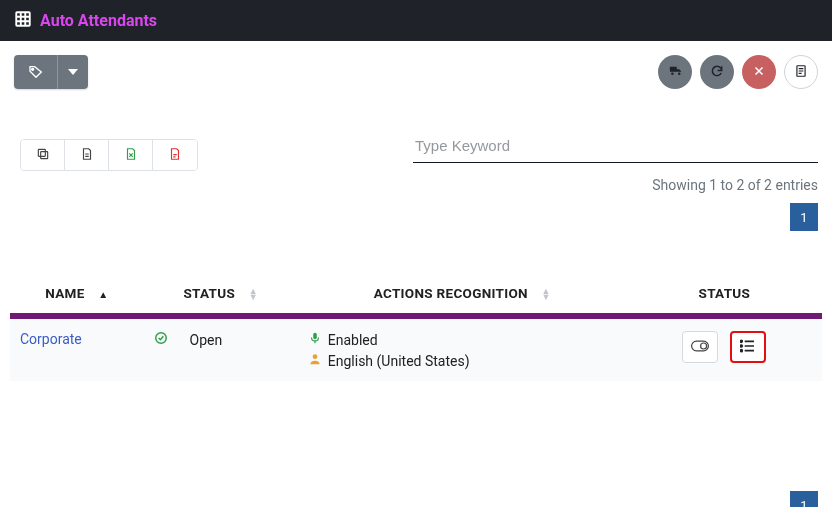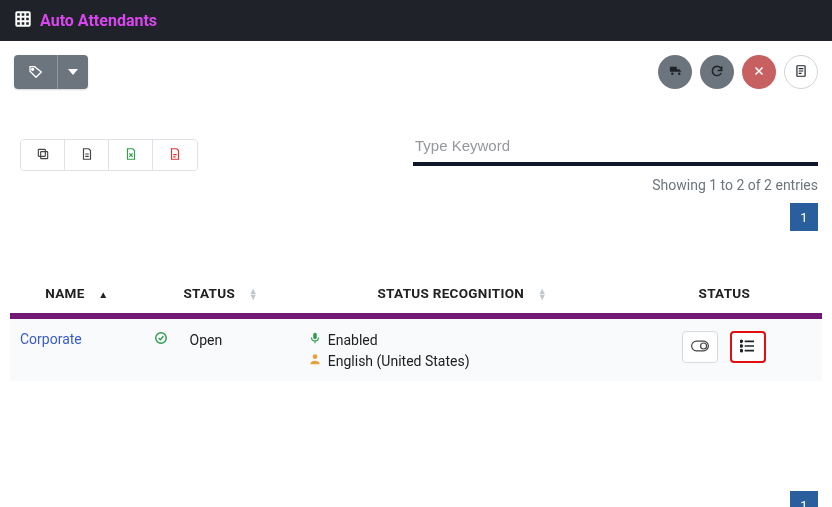--- a/index.html
+++ b/index.html
@@ -78,21 +78,21 @@
     gap: 6px;
     align-items: baseline;
   }
   .show-entries span.count { font-weight: 700; }
   .search {
     width: 405px;
   }
   .search input {
     width: 100%;
     border: none;
-    border-bottom: 4px solid #0f172a;
+    border-bottom: 1px solid #0f172a;
     padding: 6px 2px 8px 2px;
     font-size: 15px;
     outline: none;
     color: #8b5cf6;
   }
   .search input::placeholder { color: #95989c; }
   .export-bar {
     margin: 8px 0 0 10px;
     display: inline-flex;
     border: 1px solid #dee2e6;
@@ -322,21 +322,21 @@
           <span class="sort-ind">▲</span>
         </th>
         <th class="status">
           <span>STATUS</span>
           <span class="sort-both">
               <span>▲</span>
               <span>▼</span>
             </span>
         </th>
         <th class="sr">
-          <span>STATUS RECOGNITION</span>
+          <span>ACTIONS RECOGNITION</span>
           <span class="sort-both">
               <span>▲</span>
               <span>▼</span>
             </span>
         </th>
         <th class="actions">
           <span>STATUS</span>
         </th>
       </tr>
     </thead>

